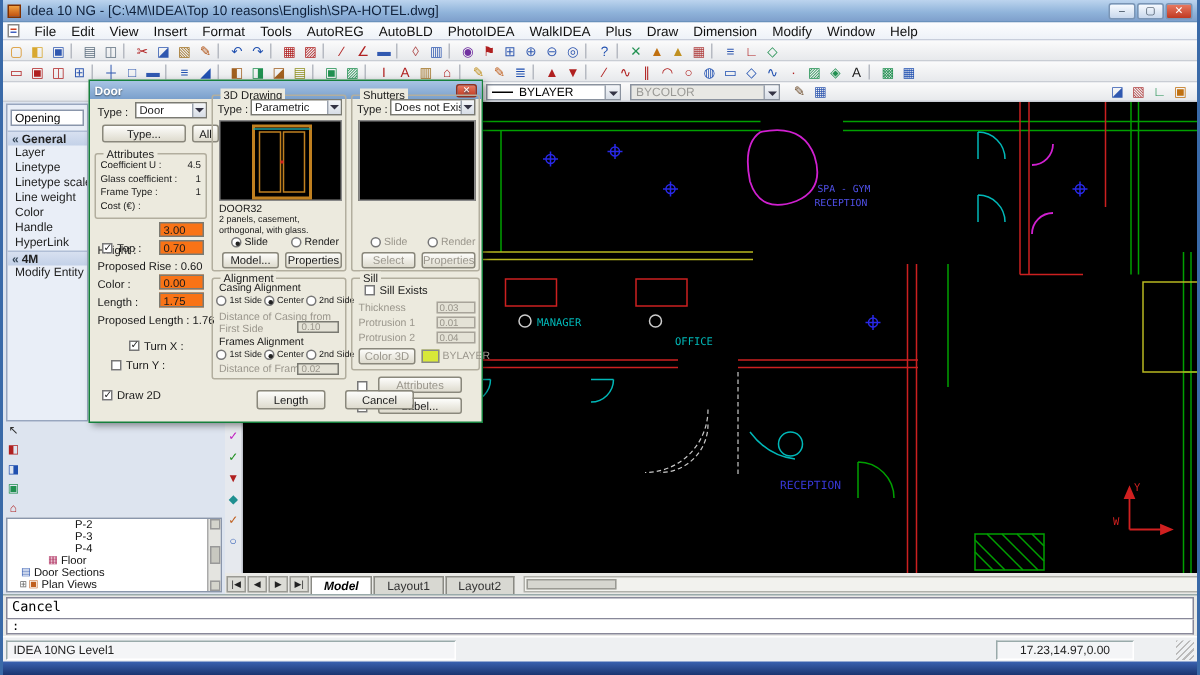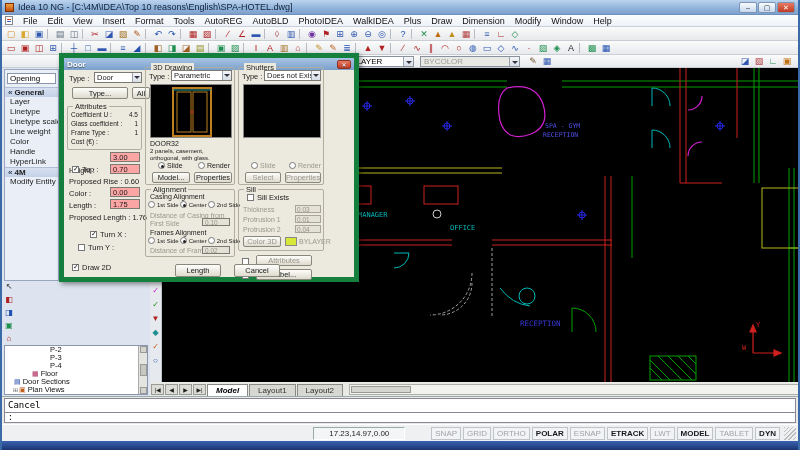--- a/index.html
+++ b/index.html
@@ -82,27 +82,27 @@
   .sb-spacer { flex:1; }
   #sb-coords { width:92px; text-align:center; margin-right:24px; }
   .tg { border:1px solid #c0c4ca; height:13px; line-height:12px; padding:0 3px; margin-left:2px; background:#f2f3f5; color:#a2a4a8; }
   .tg.on { color:#16181c; font-weight:bold; }
   .grip { width:12px; height:13px; margin-left:4px; background:repeating-linear-gradient(135deg,#bbb 0 1px,transparent 1px 3px); }
 
   
   .taskbar { position:absolute; left:0; top:441px; width:100%; height:9px; background:linear-gradient(#3a62b0,#1a3470); }
 
   
-  .dialog { position:absolute; left:57px; top:53px; width:300px; height:229px; background:#eceade; border:5px solid #15803d; box-shadow:2px 2px 5px rgba(0,0,0,.45); z-index:10; font-size:8px; color:#1a1a1a; }
+  .dialog { position:absolute; left:57px; top:53px; width:263px; height:229px; background:#eceade; border:1px solid #15803d; box-shadow:2px 2px 5px rgba(0,0,0,.45); z-index:10; font-size:8px; color:#1a1a1a; }
   .dlg-title { height:12px; background:linear-gradient(#a8c4e4,#7aa0cc); display:flex; align-items:center; padding:0 3px; color:#fff; font-size:8px; font-weight:bold; text-shadow:0 1px 1px #456; }
   .dlg-close { margin-left:auto; width:14px; height:9px; background:linear-gradient(#e87a62,#c03a22); border:1px solid #903020; border-radius:2px; color:#fff; font-size:6px; line-height:8px; text-align:center; }
   .grp { position:absolute; border:1px solid #b2ae9e; border-radius:2px; }
   .grp > .legend { position:absolute; top:-5px; left:5px; background:#eceade; padding:0 2px; font-size:7.5px; }
   .dlabel { font-size:7.5px; white-space:nowrap; }
-  .dinput { position:absolute; background:#fca5a5; border:1px solid #7a7a72; font-size:7.5px; height:10px; line-height:9px; padding:0 2px; }
+  .dinput { position:absolute; background:#f97316; border:1px solid #7a7a72; font-size:7.5px; height:10px; line-height:9px; padding:0 2px; }
   .dinput.dis { background:#e4e2d6; color:#98948a; }
   .dbtn { position:absolute; background:linear-gradient(#fdfdfb,#dedbce); border:1px solid #8a887c; border-radius:2px; text-align:center; font-size:7.5px; }
   .dbtn.dis { color:#9a968c; }
   .chk { display:inline-block; width:7px; height:7px; border:1px solid #777; background:#fff; vertical-align:-1px; margin-right:3px; position:relative; }
   .chk.on::after { content:"✓"; position:absolute; left:0px; top:-2px; font-size:7px; color:#222; }
   .radio { display:inline-block; width:7px; height:7px; border:1px solid #777; border-radius:50%; background:#fff; vertical-align:-1px; margin-right:2px; position:relative; }
   .radio.sel::after { content:""; position:absolute; left:2px; top:2px; width:3px; height:3px; border-radius:50%; background:#222; }
   .dcombo { position:absolute; height:11px; background:#fff; border:1px solid #7a7a72; font-size:7.5px; line-height:10px; padding-left:2px; }
   .dcombo .arrow { position:absolute; right:0; top:0; width:9px; height:100%; background:linear-gradient(#f4f6f9,#d7dde6); border-left:1px solid #9aa2ae; }
   .dcombo .arrow::after { content:""; position:absolute; left:1px; top:3px; border:3px solid transparent; border-top-color:#334; }
@@ -482,34 +482,23 @@
         <span class="thumb"></span>
       </div>
   </div>
 
   <div class="command">
     <div class="cmd-hist">Cancel</div>
     <div class="cmd-input">:</div>
   </div>
 
   <div class="statusbar">
+    <div class="sb-panel" id="sb-left">IDEA 10NG Level1</div>
     <div class="sb-spacer"></div>
     <div class="sb-panel" id="sb-coords">17.23,14.97,0.00</div>
-    <div style="display:flex">
-      <span class="tg off">SNAP</span>
-        <span class="tg off">GRID</span>
-        <span class="tg off">ORTHO</span>
-        <span class="tg on">POLAR</span>
-        <span class="tg off">ESNAP</span>
-        <span class="tg on">ETRACK</span>
-        <span class="tg off">LWT</span>
-        <span class="tg on">MODEL</span>
-        <span class="tg off">TABLET</span>
-        <span class="tg on">DYN</span>
-    </div>
     <div class="grip"></div>
   </div>
 
   <div class="taskbar"></div>
 
   <div class="dialog">
     <div class="dlg-title">
       <span>Door</span>
       <span class="dlg-close">✕</span>
     </div>

